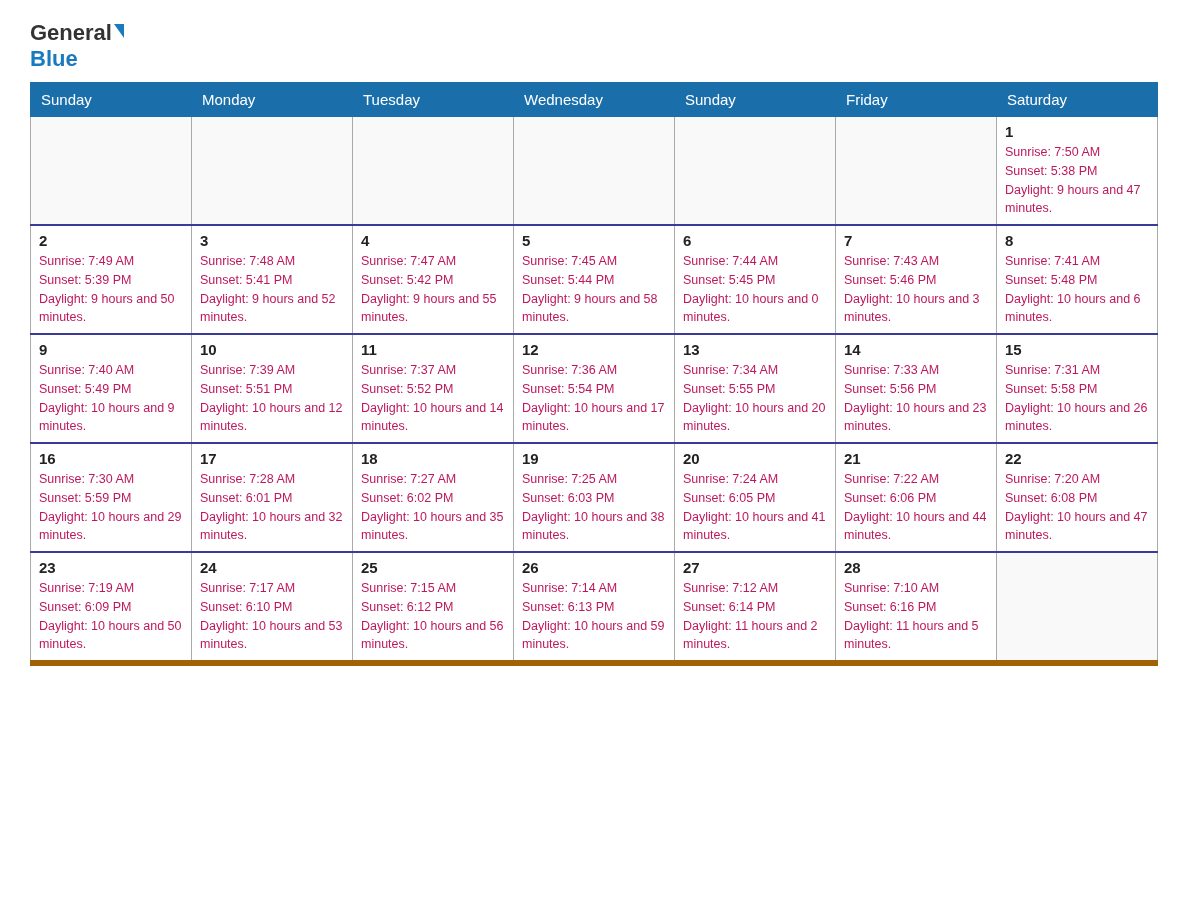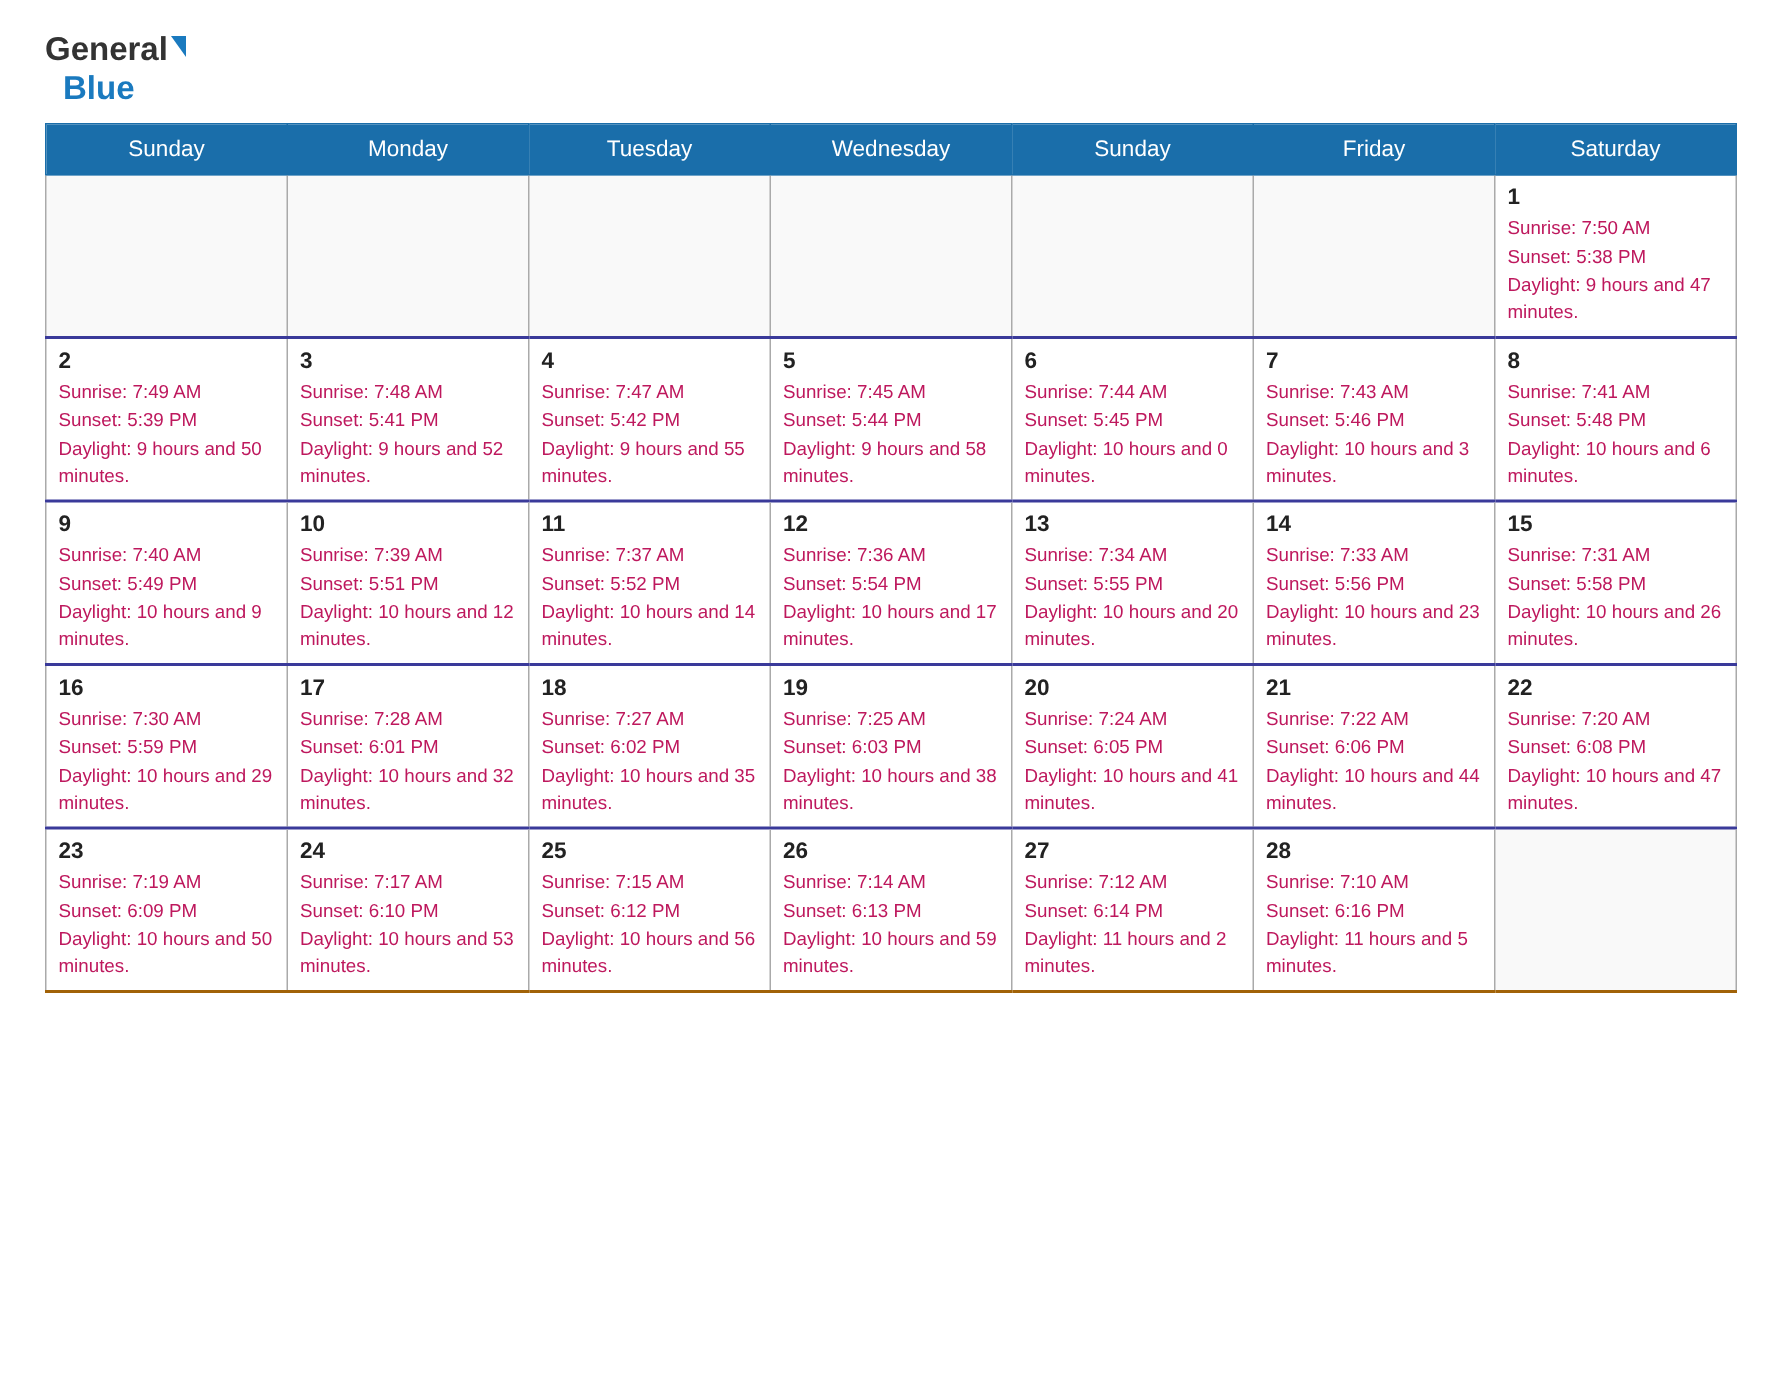--- a/index.html
+++ b/index.html
@@ -23,21 +23,20 @@
     .logo-general {
       font-size: 22px;
       font-weight: bold;
       color: #333;
       letter-spacing: 0;
     }
     .logo-blue {
       font-size: 22px;
       font-weight: bold;
       color: #1a7abf;
-      margin-left: 12px;
     }
     .logo-triangle {
       display: inline-block;
       width: 0;
       height: 0;
       border-left: 10px solid transparent;
       border-right: 0px solid transparent;
       border-top: 14px solid #1a7abf;
       margin-left: 2px;
       vertical-align: middle;
@@ -64,21 +63,21 @@
     }
     .calendar {
       width: 100%;
       border-collapse: collapse;
       margin-top: 10px;
     }
     .calendar th {
       background-color: #1a6eaa;
       color: #fff;
       padding: 8px 10px;
-      text-align: center;
+      text-align: left;
       font-size: 15px;
       font-weight: normal;
       border: 1px solid #1a6eaa;
     }
     .calendar td {
       border: 1px solid #aaa;
       vertical-align: top;
       padding: 6px 8px;
       width: calc(100% / 7);
       min-height: 120px;
@@ -93,21 +92,21 @@
       font-weight: bold;
       margin-bottom: 3px;
       display: block;
     }
     .day-info {
       font-size: 12.5px;
       color: #be185d;
       line-height: 1.5;
     }
     .calendar tr:last-child td {
-      border-bottom: 2px solid #a16207;
+      border-bottom: 6px solid #a16207;
     }
     .top-border-row td {
       border-top: 2px solid #3a3a9a;
     }
   </style>
 </head>
 <body>
 
 <div class="header">
   <div class="logo">

